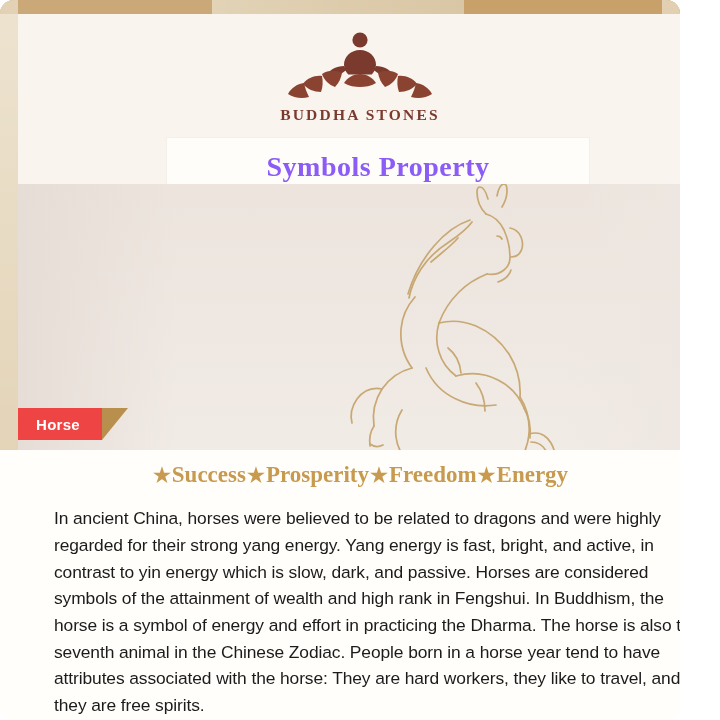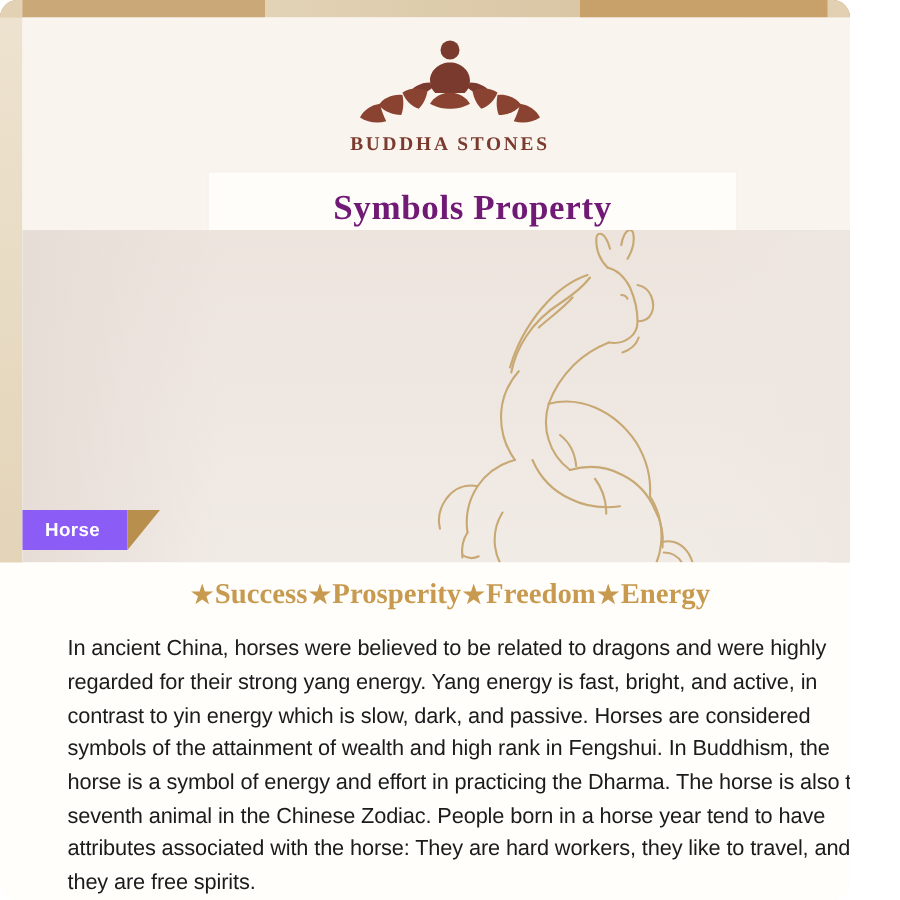--- a/index.html
+++ b/index.html
@@ -96,21 +96,21 @@
     background: #fffdfa;
     display: flex;
     align-items: center;
     justify-content: center;
     box-shadow: 0 0 0 1px rgba(0,0,0,0.02);
   }
   .title-plaque .title-text {
     font-family: "Liberation Serif", serif;
     font-weight: 700;
     font-size: 28px;
-    color: #701a75;
+    color: #8b5cf6;
     letter-spacing: .5px;
     text-align: center;
   }
 
   
   .illus-band {
     position: absolute;
     left: 18px; top: 184px;
     width: 684px; height: 266px;
     background: linear-gradient(180deg,#ece4dd 0%,#efe8e2 55%,#f1ebe6 100%);
@@ -135,21 +135,21 @@
   
   .label-ribbon {
     position: absolute;
     left: 18px;
     top: 408px;
     height: 32px;
     display: flex;
     align-items: center;
   }
   .label-ribbon .ribbon-body {
-    background: #8b5cf6;
+    background: #ef4444;
     height: 32px;
     display: flex;
     align-items: center;
     padding: 0 22px 0 18px;
   }
   .label-ribbon .ribbon-tail {
     width: 0; height: 0;
     border-top: 32px solid #b98f4e;
     border-right: 26px solid transparent;
   }

